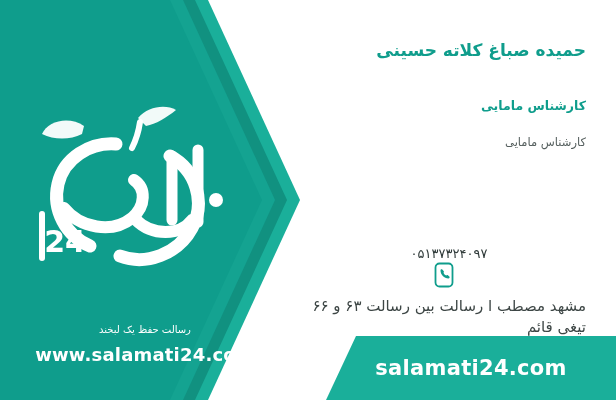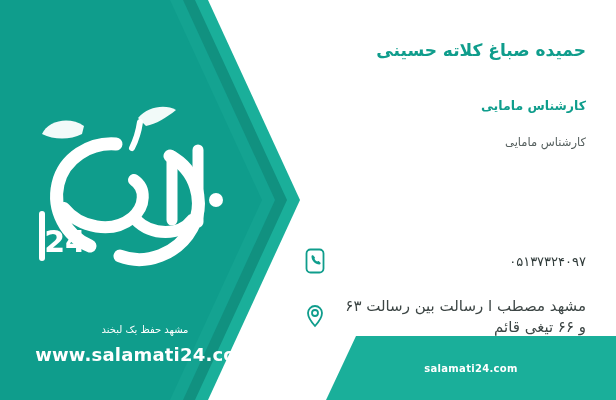--- a/index.html
+++ b/index.html
@@ -41,21 +41,21 @@
   }
   
   .bottom-bar{
     position:absolute;right:0;bottom:0;
     width:290px;height:64px;
     background:#1aaf9a;
     clip-path:polygon(30px 0, 290px 0, 290px 64px, 0 64px);
     display:flex;align-items:center;justify-content:center;
   }
   .bottom-bar .site{
-    color:#ffffff;font-weight:bold;font-size:10px;letter-spacing:.3px;
+    color:#ffffff;font-weight:bold;font-size:21px;letter-spacing:.3px;
     font-family:"DejaVu Sans", sans-serif;
   }
 
   
   .logo-wrap{
     position:absolute;left:20px;top:96px;width:240px;height:175px;
   }
   .logo-svg{display:block;}
   .logo-tagline{
     position:absolute;left:0;top:228px;width:250px;
@@ -82,21 +82,21 @@
   .role1{
     position:absolute;right:16px;top:98px;width:284px;
     text-align:right;color:#0f9d8c;font-size:12.5px;font-weight:bold;
   }
   .role2{
     position:absolute;right:16px;top:135px;width:284px;
     text-align:right;color:#555f5e;font-size:11.5px;
   }
   .contact-row{
     position:absolute;right:16px;width:284px;
-    display:flex;flex-direction:row;align-items:center;justify-content:flex-start;
+    display:flex;flex-direction:column;align-items:center;justify-content:flex-start;
   }
   .row-phone{top:246px;}
   .row-addr{top:296px;}
   .ic{
     width:26px;height:30px;flex:0 0 26px;margin-left:0;margin-right:0;
     display:flex;align-items:center;justify-content:center;
     order:2;
   }
   .ctext{
     flex:1 1 auto;text-align:right;padding-left:10px;
@@ -128,21 +128,21 @@
       <path d="M44 112 C60 132 92 138 112 122 C126 110 126 92 114 84" stroke="#ffffff" stroke-width="12" fill="none" stroke-linecap="round"></path>
       <path d="M116 124 C132 140 160 140 172 124" stroke="#ffffff" stroke-width="12" fill="none" stroke-linecap="round"></path>
       <path d="M152 60 L152 124" stroke="#ffffff" stroke-width="11" stroke-linecap="round"></path>
       <path d="M178 54 L178 126" stroke="#ffffff" stroke-width="11" stroke-linecap="round"></path>
       <circle cx="196" cy="104" r="7" fill="#ffffff"></circle>
 
       <rect x="22" y="118" width="46" height="44" rx="4" fill="#ffffff" opacity="0"></rect>
       <text x="45" y="156" font-family="DejaVu Sans, sans-serif" font-size="30" font-weight="bold" text-anchor="middle" fill="#ffffff">24</text>
       <path d="M22 118 L22 162" stroke="#ffffff" stroke-width="6" stroke-linecap="round"></path>
     </svg>
-    <div class="logo-tagline">مشهد حفظ یک لبخند</div>
+    <div class="logo-tagline">رسالت حفظ یک لبخند</div>
     <div class="logo-url">www.salamati24.com</div>
   </div>
 
   <div class="right">
     <div class="name">حمیده صباغ کلاته حسینی</div>
     <div class="role1">کارشناس مامایی</div>
     <div class="role2">کارشناس مامایی</div>
 
     <div class="contact-row row-phone">
       <div class="ic">

